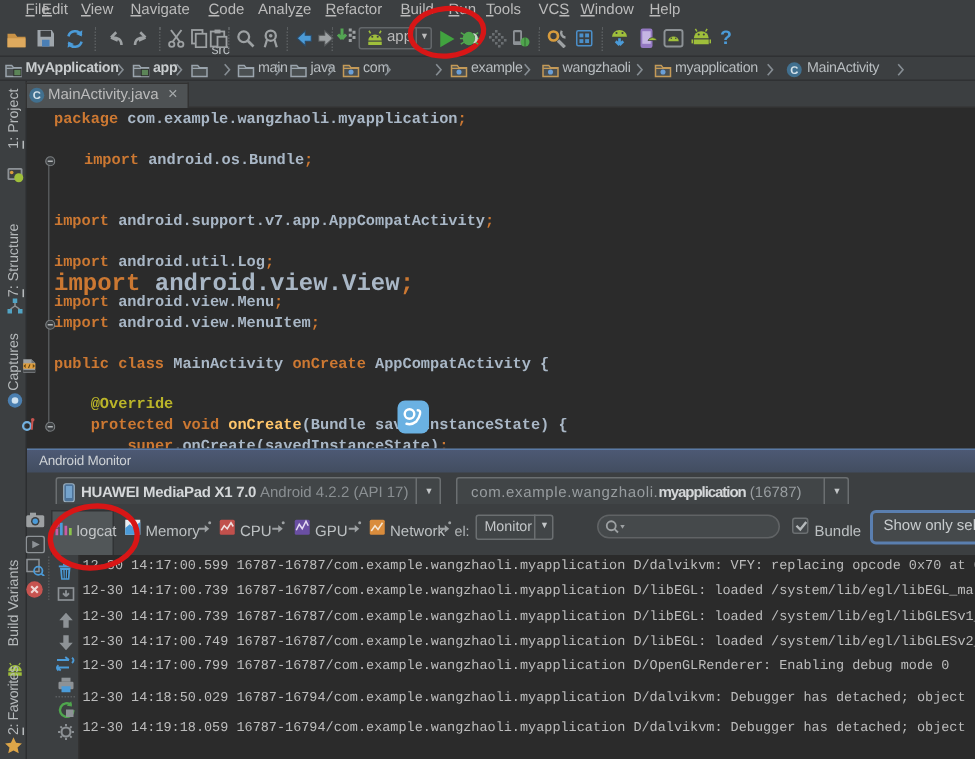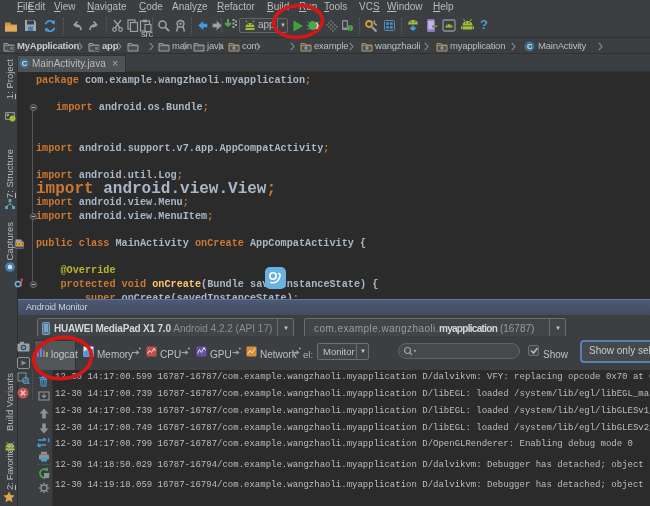--- a/index.html
+++ b/index.html
@@ -484,21 +484,21 @@
 <svg class="abs" style="left:403px;top:346px;" width="14" height="11" viewBox="0 0 14 11">
     <circle cx="4.5" cy="4.5" r="3" fill="none" stroke="#9da1a3" stroke-width="1.2"></circle>
     <line x1="6.7" y1="6.7" x2="9" y2="9" stroke="#9da1a3" stroke-width="1.2"></line>
     <path d="M10.5 4 l3 0 l-1.5 2.5 z" fill="#9da1a3"></path>
   </svg>
 
 <div class="abs" style="left:528px;top:345px;width:11px;height:11px;background:#43474a;border:1px solid #6b6f71;border-radius:2px;"></div>
 <svg class="abs" style="left:529px;top:345px;" width="11" height="11" viewBox="0 0 11 11">
     <path d="M2 5.5 l2.5 2.5 l4 -5" fill="none" stroke="#b5b9bb" stroke-width="1.6"></path>
   </svg>
-<div class="abs" style="left:543px;top:340px;height:30px;line-height:29px;color:#bcc0c2;font-size:10px;">Show</div>
+<div class="abs" style="left:543px;top:340px;height:30px;line-height:29px;color:#bcc0c2;font-size:10px;">Bundle</div>
 
 <div class="abs" style="left:580px;top:340px;width:75px;height:23px;background:#45494b;border:2px solid #5a7fb0;border-radius:4px;"></div>
 <div class="abs" style="left:589px;top:340px;height:23px;line-height:22px;color:#c8ccce;font-size:10px;white-space:nowrap;">Show only sele</div>
 
 <div class="abs" style="left:52px;top:370px;width:598px;height:136px;background:#2b2b2b;border-left:1px solid #323232;"></div>
 <div id="logarea" class="abs mono" style="left:55px;top:370px;width:595px;height:136px;font-size:9px;color:#bcbcbc;overflow:hidden;">
     <div class="abs" style="left:0;top:1.5px;height:11px;line-height:11px;white-space:pre;">12-30 14:17:00.599 16787-16787/com.example.wangzhaoli.myapplication D/dalvikvm: VFY: replacing opcode 0x70 at 0x0000</div>
     <div class="abs" style="left:0;top:18.5px;height:11px;line-height:11px;white-space:pre;">12-30 14:17:00.739 16787-16787/com.example.wangzhaoli.myapplication D/libEGL: loaded /system/lib/egl/libEGL_mali.so</div>
     <div class="abs" style="left:0;top:35.5px;height:11px;line-height:11px;white-space:pre;">12-30 14:17:00.739 16787-16787/com.example.wangzhaoli.myapplication D/libEGL: loaded /system/lib/egl/libGLESv1_CM_mali.so</div>
     <div class="abs" style="left:0;top:52.5px;height:11px;line-height:11px;white-space:pre;">12-30 14:17:00.749 16787-16787/com.example.wangzhaoli.myapplication D/libEGL: loaded /system/lib/egl/libGLESv2_mali.so</div>

